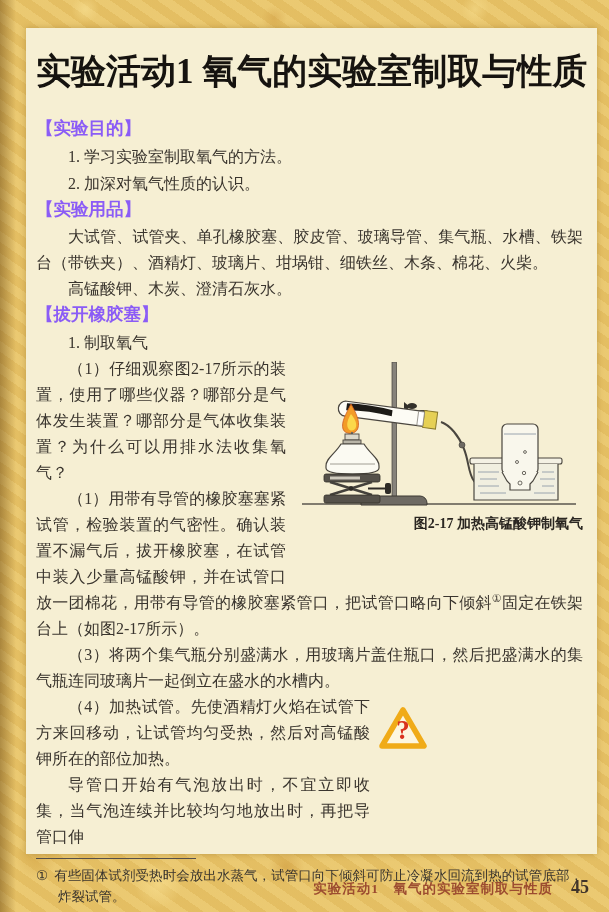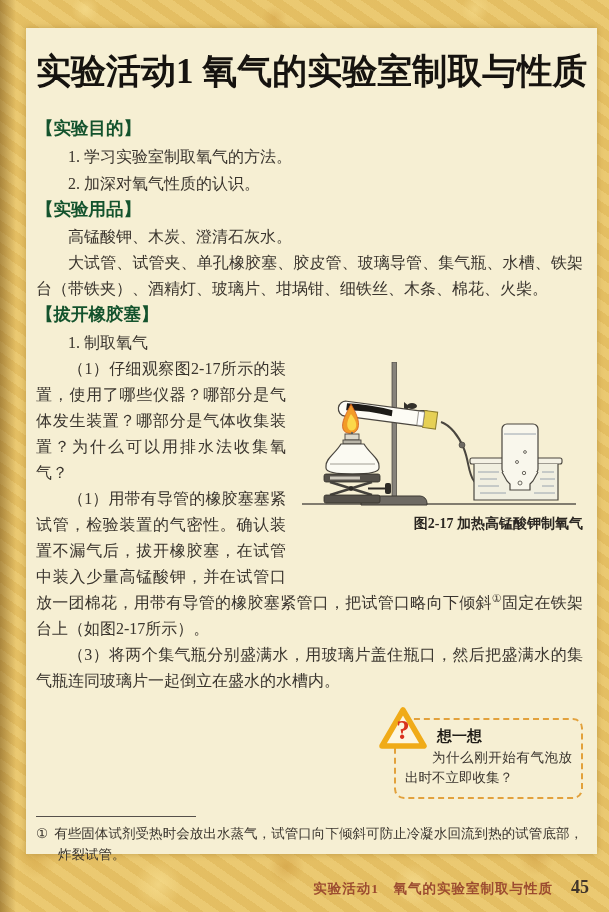--- a/index.html
+++ b/index.html
@@ -24,21 +24,21 @@
     position:absolute;top:28px;left:26px;right:12px;bottom:58px;
     background:#f6efd3;
     box-shadow:0 0 6px rgba(120,85,20,.35);
     padding:12px 14px 0 10px;box-sizing:border-box;
     color:#3a352e;font-size:16px;
   }
   h1.title{
     margin:6px 0 18px;font-size:35px;line-height:52px;font-weight:bold;
     color:#16130f;white-space:nowrap;letter-spacing:0px;
   }
-  h2.sec{font-size:17.5px;line-height:25px;margin:0 0 2px;color:#14532d;font-weight:bold;}
+  h2.sec{font-size:17.5px;line-height:25px;margin:0 0 2px;color:#8b5cf6;font-weight:bold;}
   p{margin:0;line-height:26px;text-align:justify;}
   p.indent{text-indent:2em;}
   p.item{line-height:27px;text-indent:2em;}
   sup.note{font-size:11px;vertical-align:super;line-height:0;}
   
   figure.apparatus{float:right;width:287px;margin:6px 0 46px 10px;padding:0;}
   figure.apparatus svg{display:block;width:287px;height:150px;}
   figcaption{font-size:14px;line-height:20px;font-weight:bold;color:#2b2722;margin-top:2px;text-align:right;}
   
   .think-wrap{float:right;width:205px;height:122px;margin-left:8px;position:relative;}
@@ -67,22 +67,22 @@
 
   <div class="content">
 
     <h1 class="title">实验活动1 氧气的实验室制取与性质</h1>
 
     <h2 class="sec">【实验目的】</h2>
     <p class="item">1. 学习实验室制取氧气的方法。</p>
     <p class="item">2. 加深对氧气性质的认识。</p>
 
     <h2 class="sec">【实验用品】</h2>
+    <p class="indent">大试管、试管夹、单孔橡胶塞、胶皮管、玻璃导管、集气瓶、水槽、铁架台（带铁夹）、酒精灯、玻璃片、坩埚钳、细铁丝、木条、棉花、火柴。</p>
     <p class="indent">高锰酸钾、木炭、澄清石灰水。</p>
-    <p class="indent">大试管、试管夹、单孔橡胶塞、胶皮管、玻璃导管、集气瓶、水槽、铁架台（带铁夹）、酒精灯、玻璃片、坩埚钳、细铁丝、木条、棉花、火柴。</p>
 
     <h2 class="sec">【拔开橡胶塞】</h2>
     <p class="item">1. 制取氧气</p>
 
     <figure class="apparatus">
       <svg viewBox="0 0 287 150">
 
         <line x1="6" y1="142" x2="280" y2="142" stroke="#5a564e" stroke-width="1.5"></line>
 
         <g>
@@ -156,26 +156,24 @@
 
     <p class="indent">（1）仔细观察图2-17所示的装置，使用了哪些仪器？哪部分是气体发生装置？哪部分是气体收集装置？为什么可以用排水法收集氧气？</p>
     <p class="indent"><span>（1）用带有导管的橡胶塞塞紧试管，检验装置的气密性。确认装置不漏气后，拔开橡胶塞，在试管中装入少量高锰酸钾，并在试管口放一团棉花，用带有导管的橡胶塞紧管口，把试管口略向下倾斜</span><sup class="note">①</sup><span>固定在铁架台上（如图2-17所示）。</span></p>
     <p class="indent">（3）将两个集气瓶分别盛满水，用玻璃片盖住瓶口，然后把盛满水的集气瓶连同玻璃片一起倒立在盛水的水槽内。</p>
 
     <div class="think-wrap">
       <svg class="warn-icon" viewBox="0 0 50 46">
         <path d="M25 4 L46 40 L4 40 Z" fill="#fdf6df" stroke="#f0ab18" stroke-width="5.5" stroke-linejoin="round"></path>
         <text x="25" y="33" text-anchor="middle" font-size="27" font-weight="bold" fill="#d9331f" font-family="'Liberation Serif',serif">?</text>
       </svg>
-      <div class="think-box">
-        <div class="think-title">想一想</div>
-        <p class="think-q">为什么刚开始有气泡放出时不立即收集？</p>
-      </div>
     </div>
 
+    <p class="indent">（4）加热试管。先使酒精灯火焰在试管下方来回移动，让试管均匀受热，然后对高锰酸钾所在的部位加热。</p>
+    <p class="indent">导管口开始有气泡放出时，不宜立即收集，当气泡连续并比较均匀地放出时，再把导管口伸</p>
 
     <div class="footnote">
       <div class="footnote-rule"></div>
       <p><span class="marker">①</span><span>有些固体试剂受热时会放出水蒸气，试管口向下倾斜可防止冷凝水回流到热的试管底部，炸裂试管。</span></p>
     </div>
   </div>
 
   <div class="footer">
     <span class="chapter">实验活动1　氧气的实验室制取与性质</span>
     <span class="pagenum">45</span>

